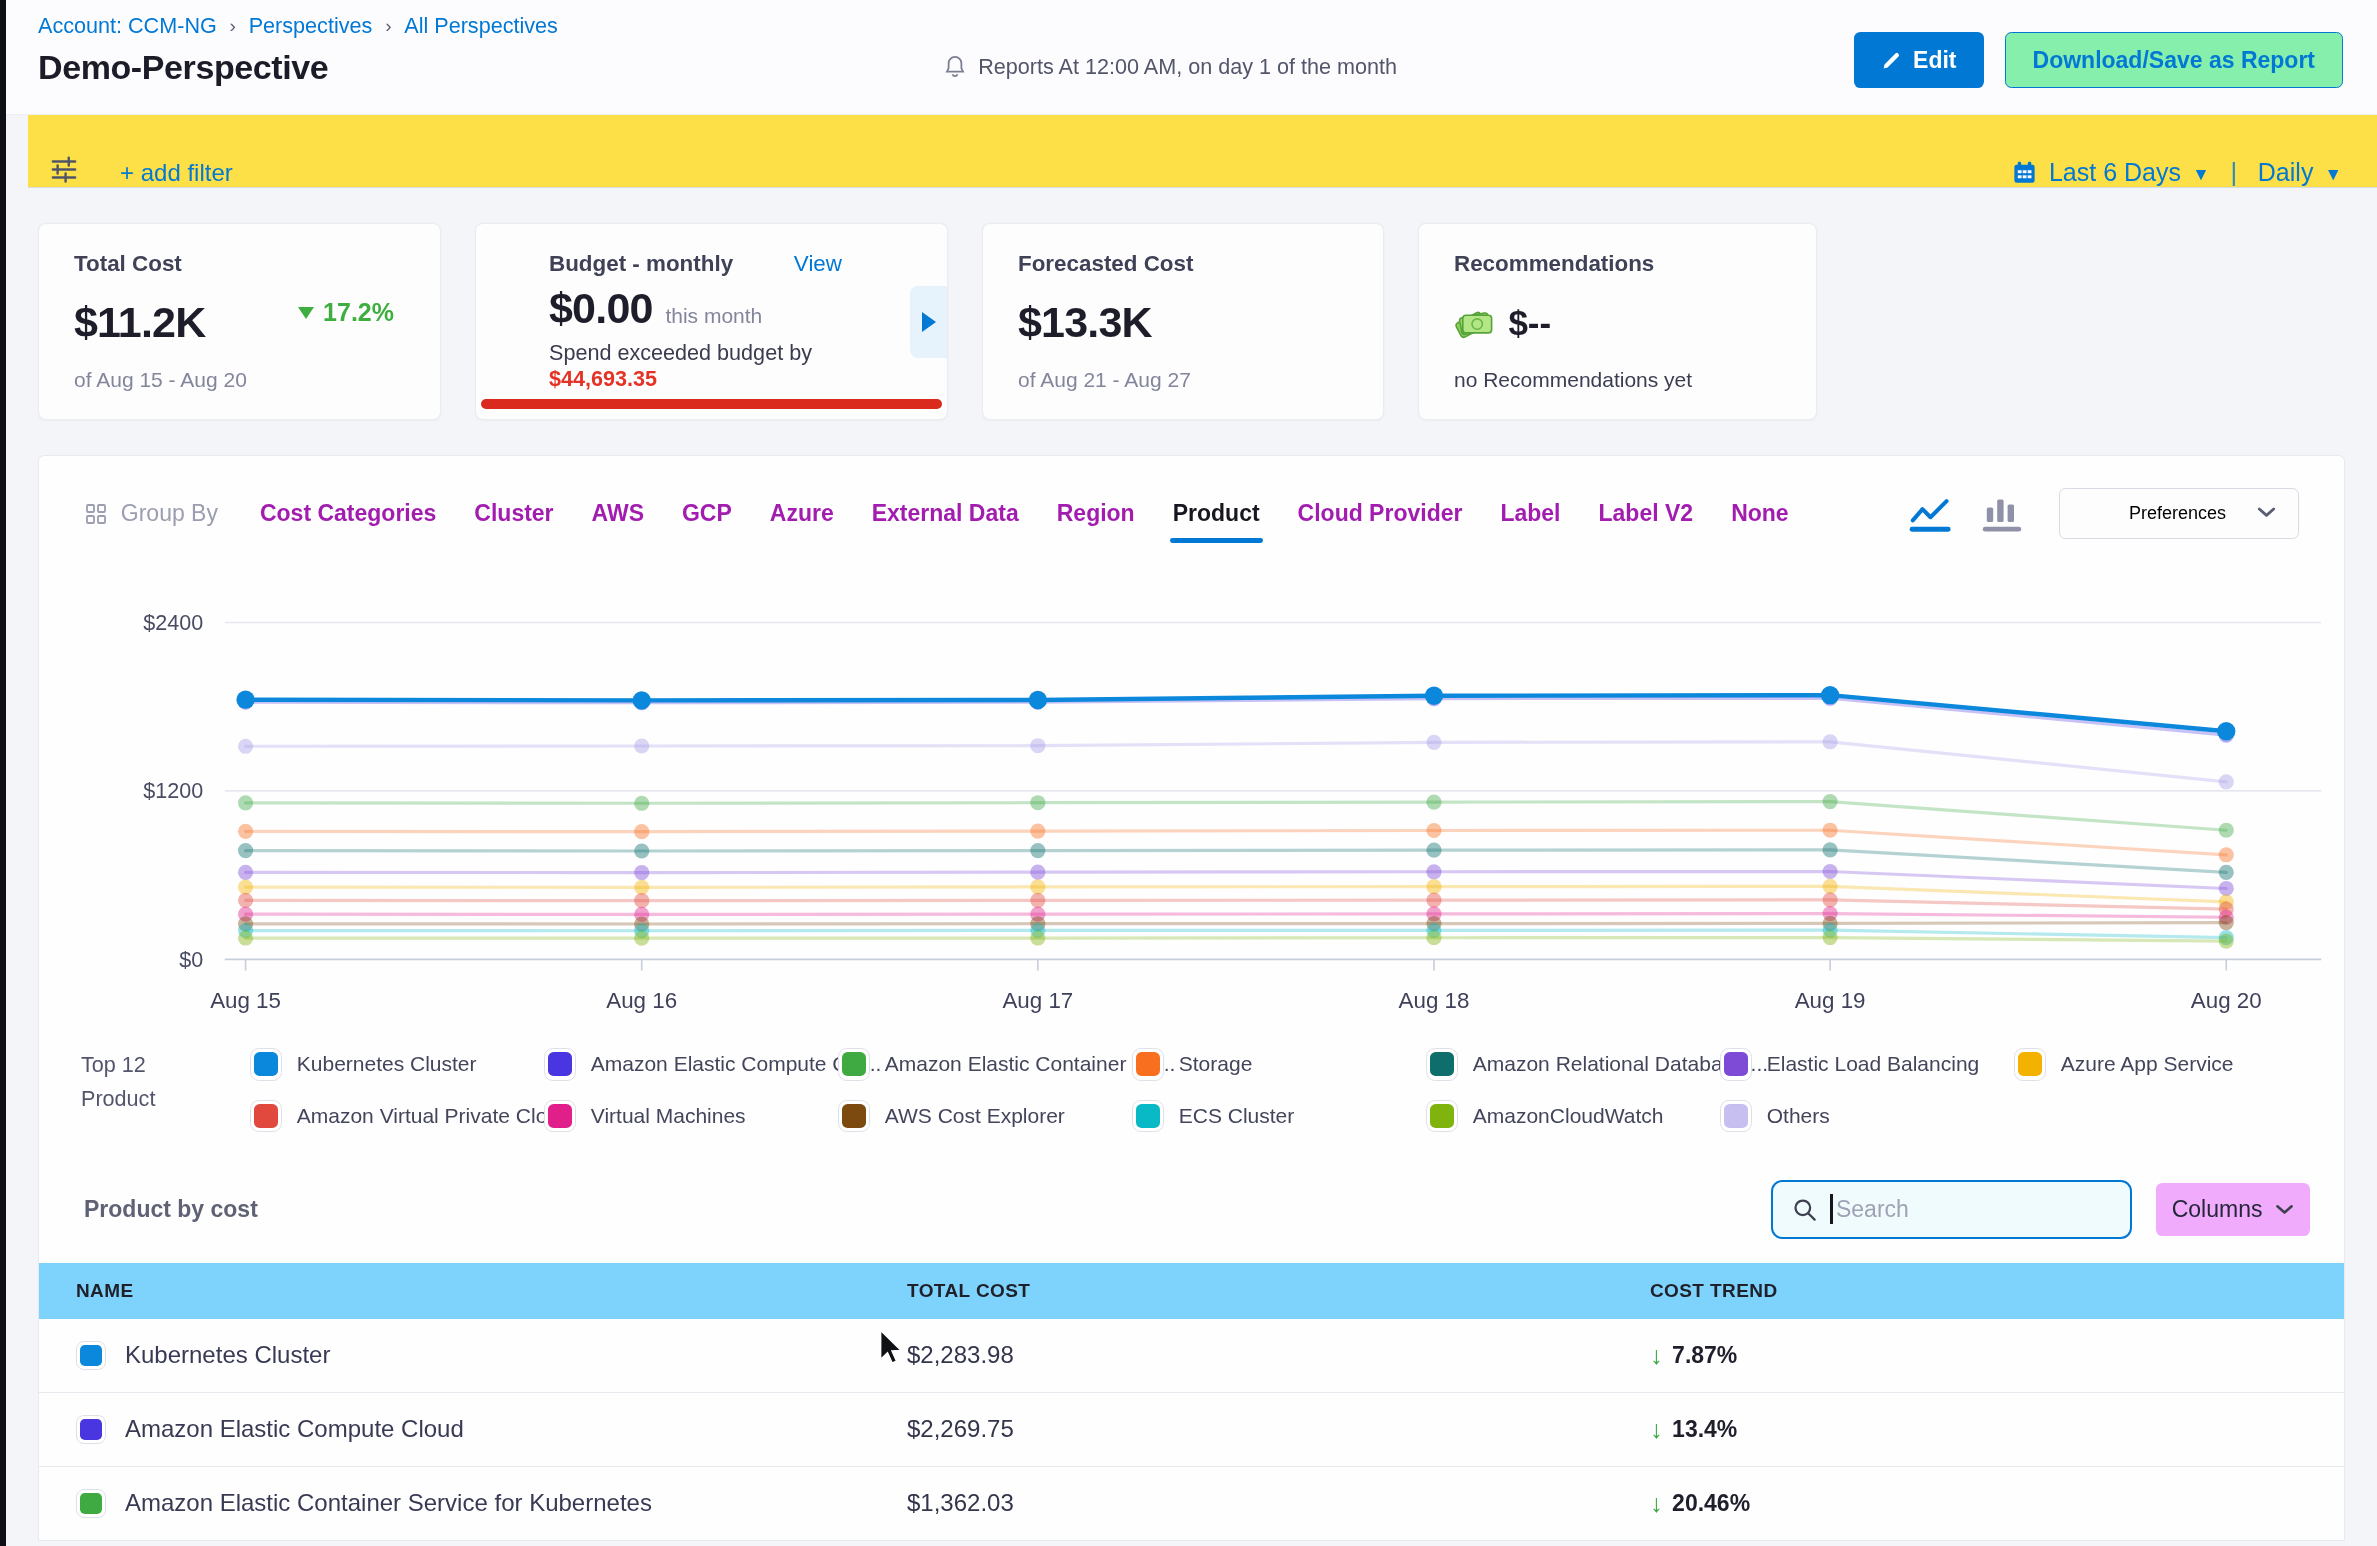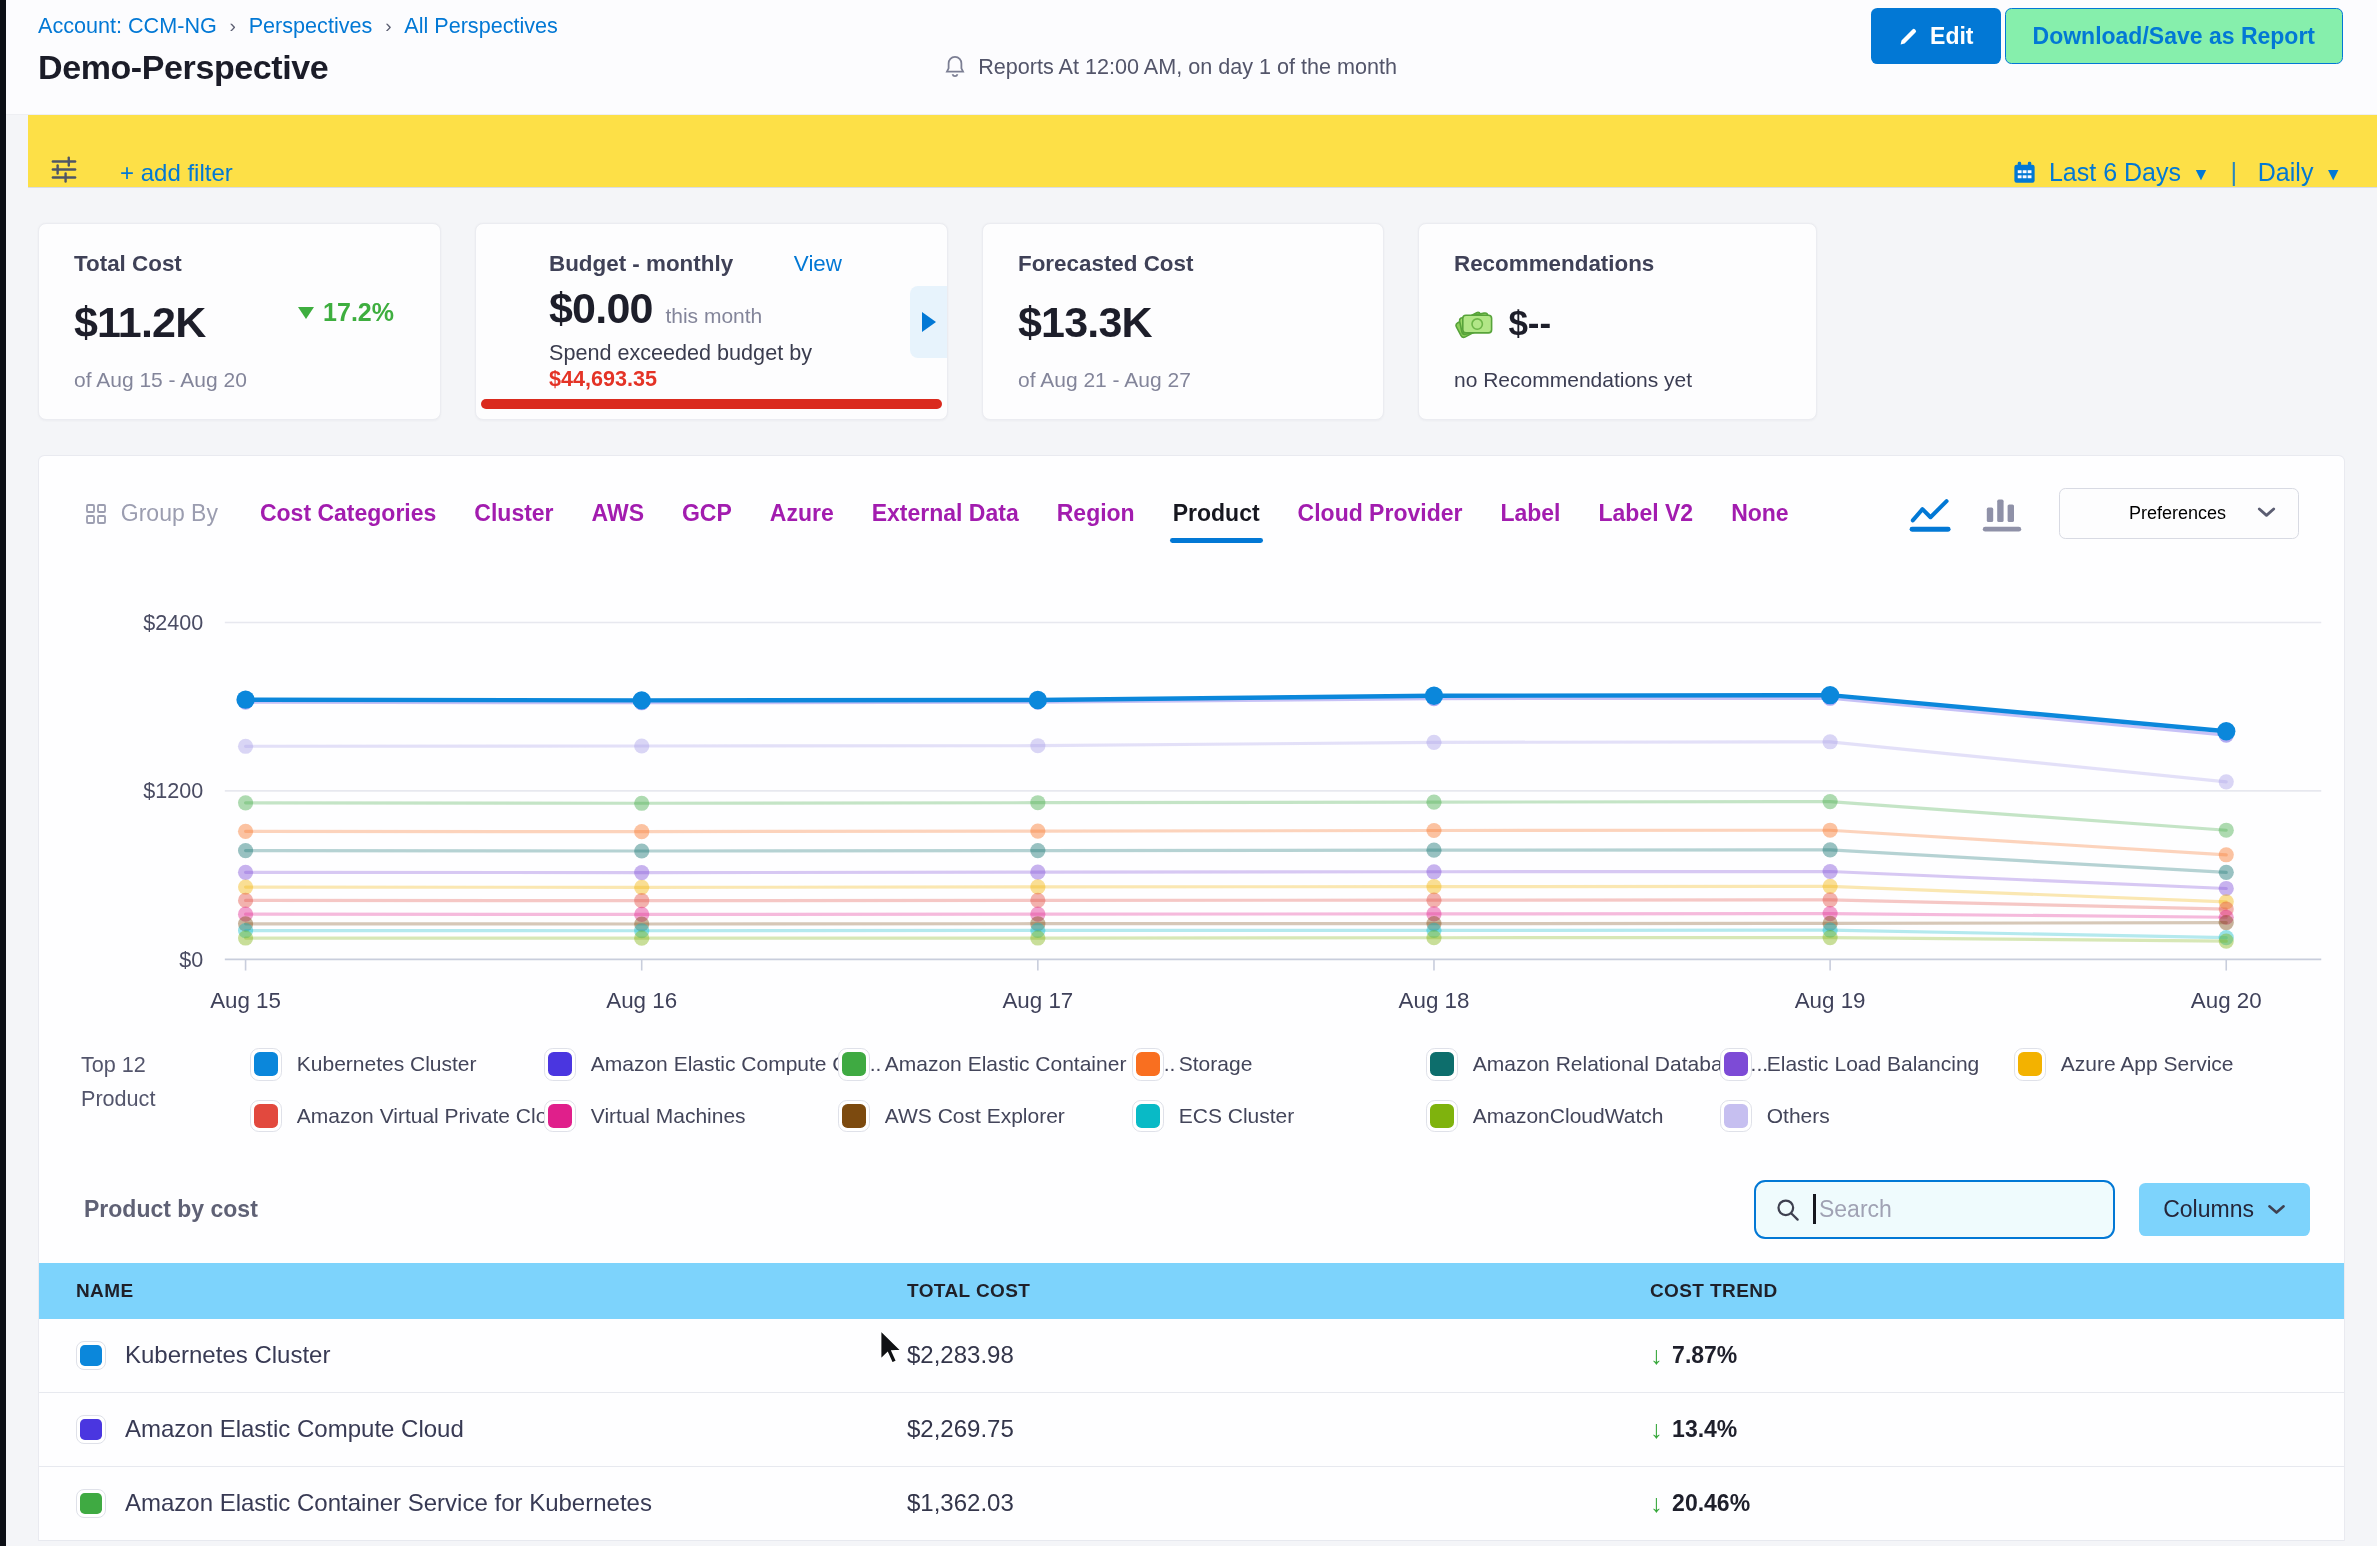--- a/index.html
+++ b/index.html
@@ -11,21 +11,21 @@
   .left-edge { position:absolute; left:0; top:0; width:5.6px; height:100%; background:#0C0F16; z-index:50; }
 
   
   .header { position:relative; background:#FCFCFE; padding:12.8px 32px 0 38px; height:115px; border-bottom:0.8px solid #EEEFF3; }
   .breadcrumb { display:flex; align-items:center; gap:12.8px; font-size:21.6px; }
   .crumb { color:#0278D5; cursor:pointer; text-decoration:none; }
   .crumb-sep { color:#5C5F72; font-size:19px; }
   .title-row { margin-top:9.6px; display:flex; align-items:center; }
   .page-title { font-size:34px; font-weight:bold; color:#1B1C28; letter-spacing:-0.4px; }
   .reports-note { position:absolute; left:943px; top:54px; display:flex; align-items:center; gap:11.2px; color:#53556A; font-size:21.6px; }
-  .header-actions { position:absolute; right:34px; top:8px; display:flex; gap:4px; }
+  .header-actions { position:absolute; right:34px; top:32px; display:flex; gap:21px; }
   .btn-edit { display:flex; align-items:center; gap:11.2px; background:#0278D5; color:#fff; font-size:23px; font-weight:bold; border:none; border-radius:6.4px; height:56px; padding:0 27px; cursor:pointer; }
   .btn-download { background:#86efac; color:#0278D5; font-size:23px; font-weight:bold; border:1.6px solid #0278D5; border-radius:6.4px; height:56px; padding:0 27px; cursor:pointer; }
 
   
   .filterbar { background:#fde047; height:73px; display:flex; align-items:flex-end; padding:0 35px 0 20px; border-bottom:1.6px solid #D9DCE4;margin-left:28px; }
   .add-filter { color:#0278D5; font-size:24px; margin-left:40px; cursor:pointer; }
   .fb-right { margin-left:auto; display:flex; align-items:center; gap:14.4px; color:#0278D5; font-size:25px; }
   .fb-caret { font-size:17.6px; padding-top:3.2px; }
   .fb-divider { color:#0278D5; font-size:25.6px; margin:0 6.4px; opacity:.85; }
   .fb-item { display:flex; align-items:center; gap:11.2px; cursor:pointer; }
@@ -80,21 +80,21 @@
   .chip { background:#fff; border:1.6px solid #DFE1E9; border-radius:8.8px; padding:3.2px; display:inline-flex; }
   .chip > i { display:block; width:24px; height:24px; border-radius:5.6px; }
   .legend-label { margin-left:14.4px; font-size:21px; color:#43455A; white-space:nowrap; }
 
   
   .table-head-row { display:flex; align-items:center; padding:24px 34px 24px 45px; }
   .section-heading { font-size:23px; font-weight:600; color:#5F6175; }
   .search-box { margin-left:auto; width:361px; height:59px; background:#EFFBFD; border:2.4px solid #0278D5; border-radius:11.2px; display:flex; align-items:center; padding:0 17.6px; }
   .search-ph { color:#A0A2B4; font-size:23px; }
   .caret { width:2.4px; height:30px; background:#16171F; margin:0 3.2px 0 12.8px; }
-  .btn-columns { margin-left:24px; width:171px; height:53px; background:#7dd3fc; border:none; border-radius:6.4px; display:flex; align-items:center; justify-content:center; gap:12.8px; font-size:23px; color:#25263A; cursor:pointer; }
+  .btn-columns { margin-left:24px; width:154px; height:53px; background:#f0abfc; border:none; border-radius:6.4px; display:flex; align-items:center; justify-content:center; gap:12.8px; font-size:23px; color:#25263A; cursor:pointer; }
 
   .tbl-header { height:56px; background:#7dd3fc; display:grid; grid-template-columns:831px 743px 1fr; align-items:center; padding-left:37px; font-size:19px; font-weight:bold; letter-spacing:0.4px; color:#1F2029; }
   .tbl-row { height:74px; display:grid; grid-template-columns:831px 743px 1fr; align-items:center; padding-left:37px; border-bottom:1.2px solid #E7E9EF; background:#FEFEFF; cursor:pointer; }
   .name-cell { display:flex; align-items:center; gap:19px; }
   .row-chip { background:#fff; border:1.6px solid #DFE1E9; border-radius:8px; padding:3.2px; display:inline-flex; }
   .row-chip > i { display:block; width:21.6px; height:21.6px; border-radius:4.8px; }
   .row-name { font-size:24px; color:#383A54; }
   .row-total { font-size:24px; color:#33354A; }
   .trend-cell { display:flex; align-items:center; gap:9.6px; }
   .trend-arrow { color:#35A73A; font-size:25px; font-weight:bold; }

